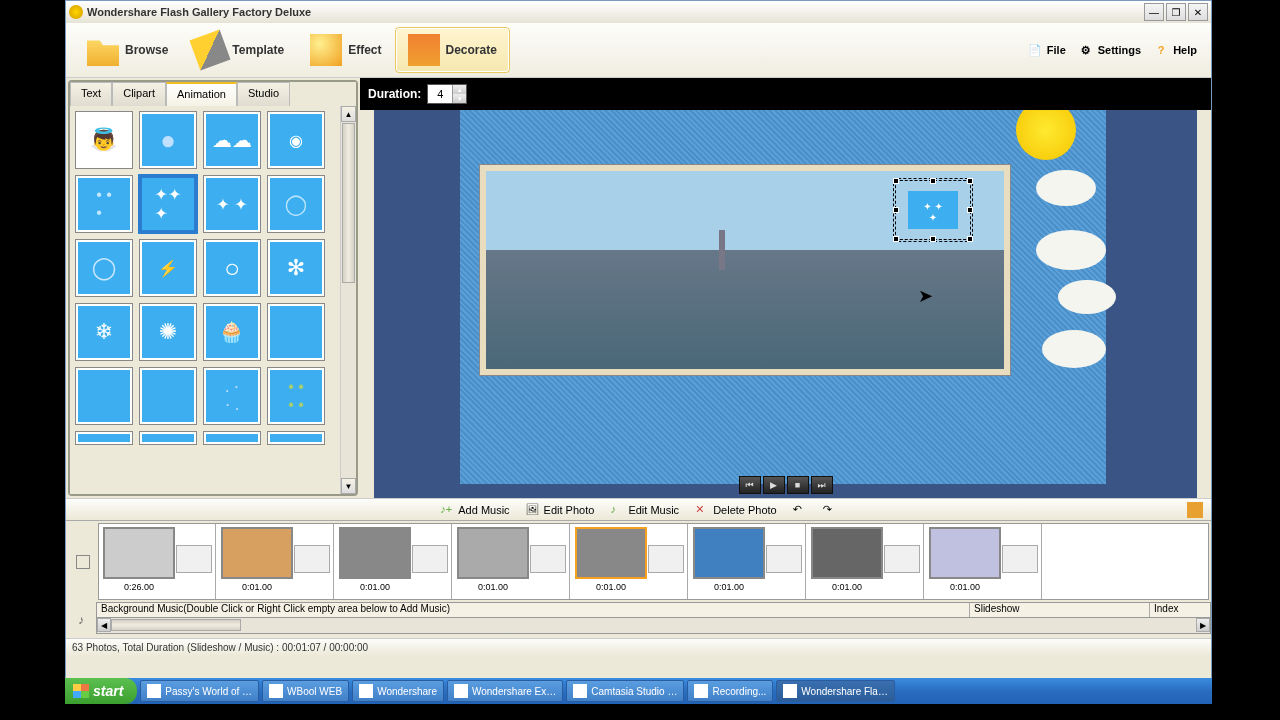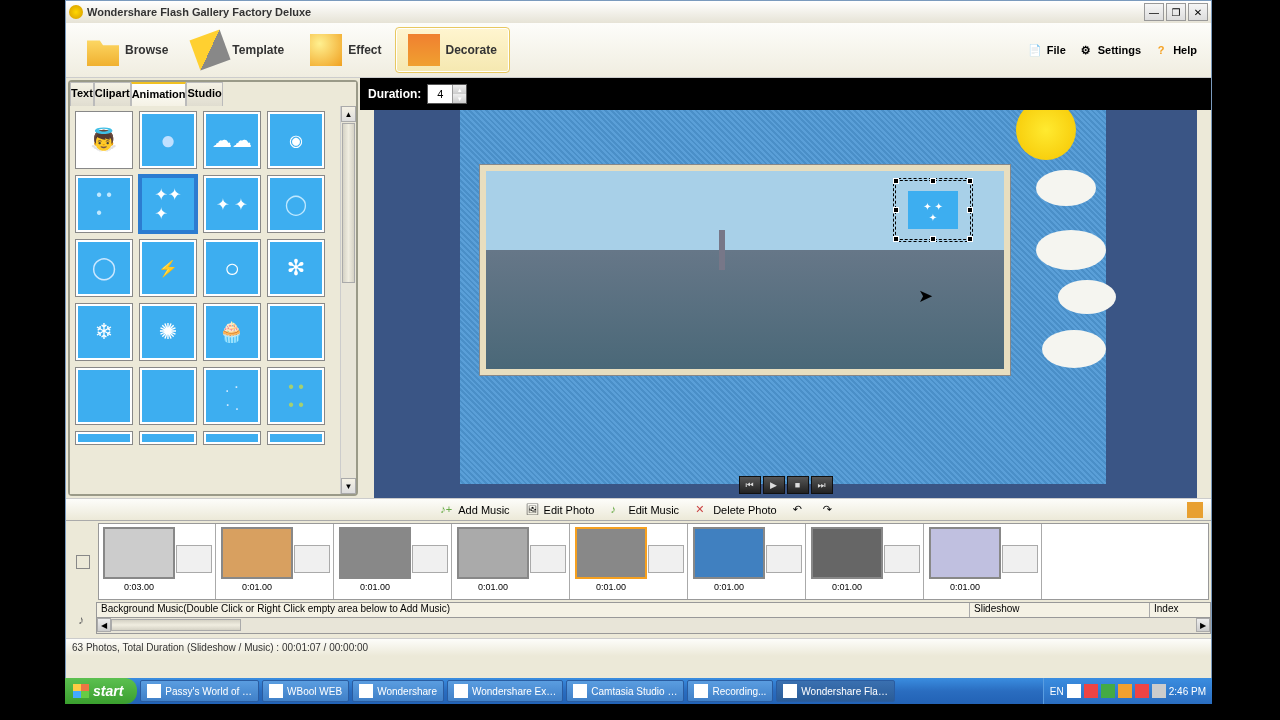--- a/index.html
+++ b/index.html
@@ -18,21 +18,21 @@
 .tb-btn.active { background: linear-gradient(#fff5d0, #f5e8b0); border: 1px solid #e8c860; box-shadow: inset 0 0 0 1px #fff; }
 .tb-icon { width: 32px; height: 32px; display: flex; align-items: center; justify-content: center; font-size: 22px; }
 .tb-spacer { flex: 1; }
 .tb-small { display: flex; align-items: center; gap: 4px; padding: 3px 6px; font-size: 11px; font-weight: bold; cursor: pointer; }
 .tb-small .si { width: 16px; height: 16px; display: flex; align-items: center; justify-content: center; }
 
 .workspace { display: flex; height: 420px; background: #ece9d8; }
 
 .left-panel { width: 290px; border: 2px solid #9a9a88; border-radius: 4px; margin: 2px; background: #ece9d8; display: flex; flex-direction: column; }
 .lp-tabs { display: flex; height: 24px; background: #ece9d8; }
-.lp-tab { padding: 4px 0; font-size: 11px; font-weight: bold; cursor: pointer; background: linear-gradient(#f5f2e5,#e0ddd0); border: 1px solid #bbb; border-bottom: none; }
+.lp-tab { padding: 4px 10px; font-size: 11px; font-weight: normal; cursor: pointer; background: linear-gradient(#f5f2e5,#e0ddd0); border: 1px solid #bbb; border-bottom: none; }
 .lp-tab.active { background: linear-gradient(#fff, #f5f2e5); border-top: 2px solid #f0c020; }
 .lp-body { flex: 1; background: #ece9d8; padding: 6px; overflow-y: auto; position: relative; }
 .lp-scrollbar { position: absolute; right: 0; top: 0; width: 16px; height: 100%; background: #e8e5d8; border-left: 1px solid #ccc; }
 .lp-sb-btn { height: 16px; background: linear-gradient(#f5f2e5,#ddd); border: 1px solid #aaa; display: flex; align-items: center; justify-content: center; font-size: 8px; }
 .lp-sb-thumb { height: 160px; background: linear-gradient(90deg,#d5d2c5,#f0ede0,#d5d2c5); border: 1px solid #aaa; margin: 1px; }
 .anim-grid { display: grid; grid-template-columns: repeat(4, 56px); gap: 8px; padding-right: 16px; }
 .anim-thumb { width: 56px; height: 56px; background: #3daef0; border: 2px solid #fff; box-shadow: 0 0 0 1px #888; cursor: pointer; position: relative; display: flex; align-items: center; justify-content: center; }
 .anim-thumb.selected { border-color: #2c7cd0; box-shadow: 0 0 0 2px #2c7cd0; }
 
 .canvas-area { flex: 1; display: flex; flex-direction: column; background: #000; }
@@ -307,21 +307,21 @@
 
   <div class="timeline">
     <div class="tl-lead">
         <div style="width:14px;height:14px;border:1px solid #888"></div>
       </div>
     <div class="tl-strip" id="tl-strip">
         <div class="tl-col">
           <div class="tl-item">
             <div class="tl-cell">
               <div class="tl-thumb" style="background: rgb(204, 204, 204);"></div>
-              <div class="tl-time">0:03.00</div>
+              <div class="tl-time">0:26.00</div>
             </div>
             <div class="tl-cell">
               <div class="tl-trans"></div>
             </div>
           </div>
         </div>
         <div class="tl-col">
           <div class="tl-item">
             <div class="tl-cell">
               <div class="tl-thumb" style="background: rgb(216, 160, 96);"></div>
@@ -450,23 +450,13 @@
       </div>
       <div class="tb-task">
         <div class="ti"></div>
         <span>Recording...</span>
       </div>
       <div class="tb-task active">
         <div class="ti"></div>
         <span>Wondershare Fla…</span>
       </div>
     </div>
-  <div class="tb-tray">
-    <span>EN</span>
-    <div class="tri" style="background:#fff"></div>
-    <div class="tri" style="background:#e44"></div>
-    <div class="tri" style="background:#4a4"></div>
-    <div class="tri" style="background:#f0a030"></div>
-    <div class="tri" style="background:#e44"></div>
-    <div class="tri" style="background:#ccc"></div>
-    <span>2:46 PM</span>
-  </div>
 </div>
 
 </body></html>

